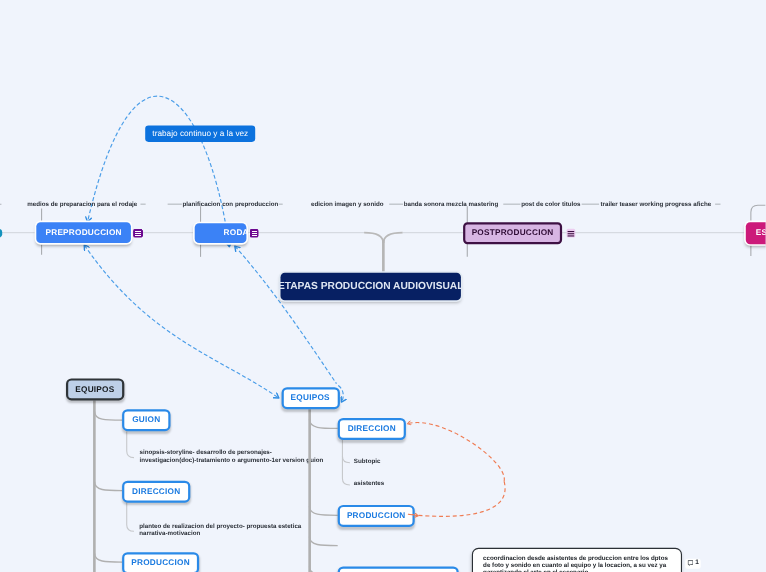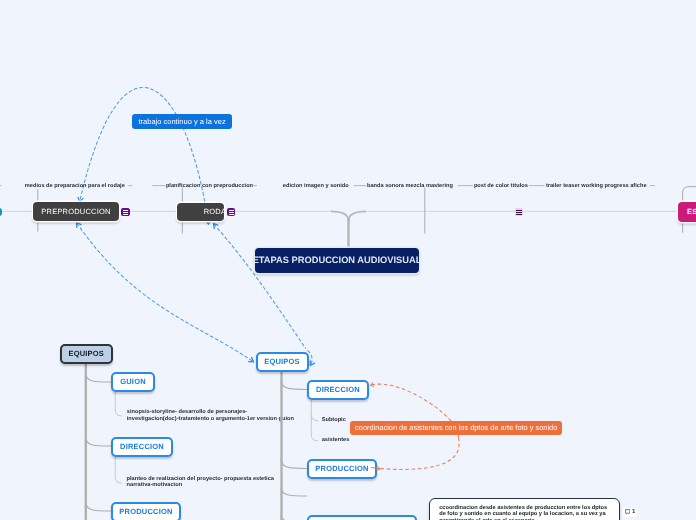--- a/index.html
+++ b/index.html
@@ -8,21 +8,21 @@
        font-family:"Liberation Sans",sans-serif;
        -webkit-font-smoothing:antialiased;-moz-osx-font-smoothing:grayscale;
        text-rendering:geometricPrecision;}
   *{-webkit-font-smoothing:antialiased;}
   #canvas{position:relative;width:696px;height:520px;overflow:hidden;background:#f0f4fc;
           will-change:transform;transform:translateZ(0);opacity:0.999;}
   svg.layer{position:absolute;left:0;top:0;width:696px;height:520px;}
   .node{position:absolute;box-sizing:border-box;white-space:nowrap;
         display:flex;align-items:center;justify-content:center;line-height:1;}
 
-  .n-purple{background:#404040;border-radius:4px;color:#fff;font-weight:normal;
+  .n-purple{background:#3b82f6;border-radius:4px;color:#fff;font-weight:bold;
             letter-spacing:.2px;font-size:7.5px;
             box-shadow:0 0 0 1.5px #fff, 0 2px 3px rgba(0,0,0,.33);}
   .n-lav{background:#d7b5e3;border:2px solid #3d1043;border-radius:4px;
          color:#2e0b34;font-weight:bold;letter-spacing:.2px;font-size:7.5px;}
   .n-pink{background:#cc1a7a;border-radius:4px;color:#fff;font-weight:bold;
           letter-spacing:.2px;font-size:7.5px;
           box-shadow:0 0 0 1.5px #fff, 0 2px 3px rgba(0,0,0,.3);}
   .n-teal{background:#1492bd;border-radius:3px;}
   .n-central{background:#072063;border-radius:4px;color:#dfe6f2;
              font-weight:bold;letter-spacing:0;font-size:9.3px;
@@ -102,20 +102,21 @@
       <path marker-end="url(#chev-b)" d="M307.5,350.5 C 312.5,354 313.2,360.5 310.5,365.3"></path>
     </g>
   </svg>
 
   <div class="node n-teal" style="left:-4px;top:207.5px;width:6px;height:8.5px;"></div>
 
   <div class="node n-purple" style="left:33px;top:202px;width:86px;height:19px;">PREPRODUCCION</div>
 
   <div class="node n-purple" style="left:177px;top:202.5px;width:47px;height:18.5px;padding-left:38px;">RODAJE</div>
 
+  <div class="node n-lav" style="left:421px;top:202px;width:90px;height:19.5px;">POSTPRODUCCION</div>
 
   <div class="node n-pink" style="left:678px;top:202px;width:50px;height:19.5px;justify-content:flex-start;padding-left:9px;">ES</div>
 
   <div class="node n-central" style="left:255px;top:248px;width:164px;height:25px;">ETAPAS PRODUCCION AUDIOVISUAL</div>
 
   <svg class="icon-notes" style="left:121px;top:207.6px;" width="8.6" height="8.6" viewBox="0 0 36 36" shape-rendering="crispEdges">
     <rect x="0" y="0" width="36" height="36" rx="5" fill="#6c088f"></rect>
     <rect x="7" y="8" width="22" height="4" fill="#fff"></rect>
     <rect x="7" y="16" width="22" height="4" fill="#fff"></rect>
     <rect x="7" y="24" width="22" height="4" fill="#fff"></rect>
@@ -204,21 +205,20 @@
       <marker id="chev-o2" viewBox="0 0 10 10" refX="7.2" refY="5" markerWidth="4.4" markerHeight="4.4" orient="auto-start-reverse">
         <path d="M1.2,1 L7.6,5 L1.2,9" fill="none" stroke="#ef7b52" stroke-width="2" stroke-linecap="round" stroke-linejoin="round"></path>
       </marker>
     </defs>
     <g fill="none" stroke="#ef7b52" stroke-width="1.05" stroke-dasharray="3.6,2.6">
       <path marker-end="url(#chev-o2)" d="M458.3,437.6 C 462.6,419.9 401.5,376.7 370.6,385.2"></path>
       <path marker-end="url(#chev-o2)" d="M458.3,437.6 C 471.1,487.9 336.2,461.6 380.1,468.9"></path>
     </g>
   </svg>
 
-  <div class="node n-orange" style="left:350.1px;top:420.5px;width:212.2px;height:14.5px;">coordinacion de asistentes con los dptos de arte foto y sonido</div>
 
   <div class="notebox" style="left:429px;top:497.5px;width:190.6px;height:33px;padding:6.4px 0 0 9.2px;">
     <div>ccoordinacion desde asistentes de produccion entre los dptos</div>
     <div>de foto y sonido en cuanto al equipo y la locacion, a su vez ya</div>
     <div>garantizando el arte en el escenario</div>
   </div>
 
   <div class="cmt" style="left:622.6px;top:507.6px;">
     <svg width="5.5" height="5.5" viewBox="0 0 24 24">
       <path d="M2.6,2.6 h18.8 v15.6 h-9.9 l-4.6,3.4 v-3.4 h-4.3 z" fill="none" stroke="#3a4047" stroke-width="3" stroke-linejoin="round"></path>

